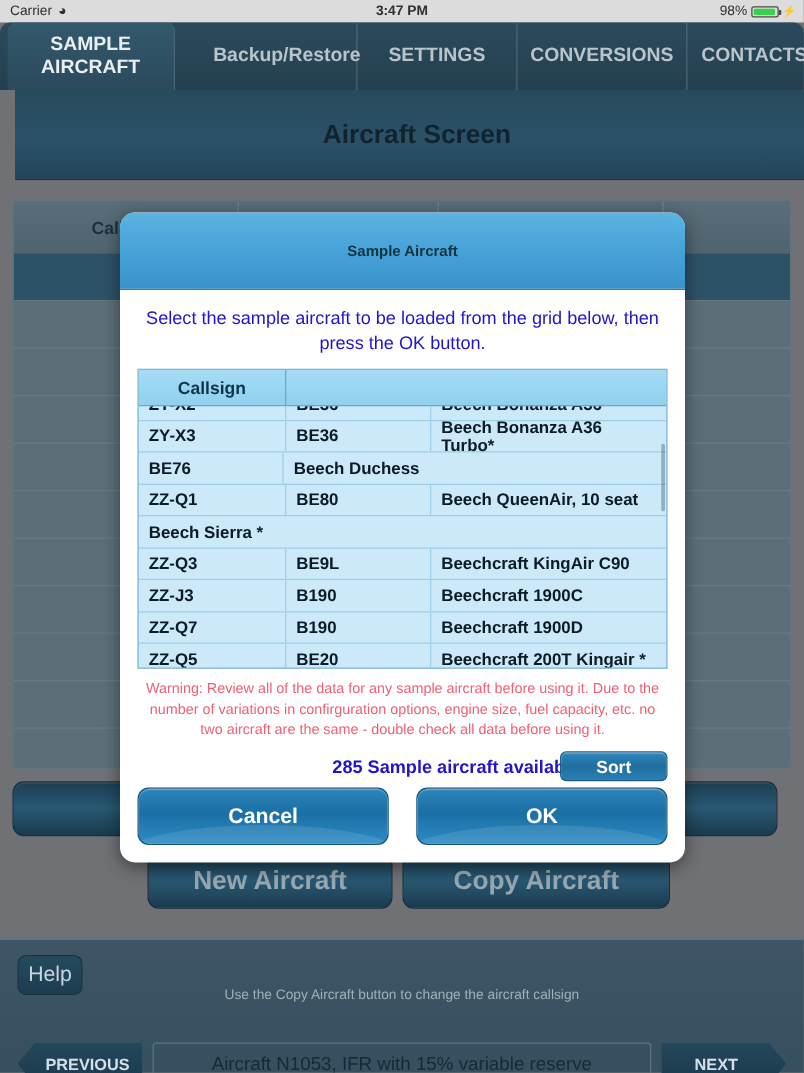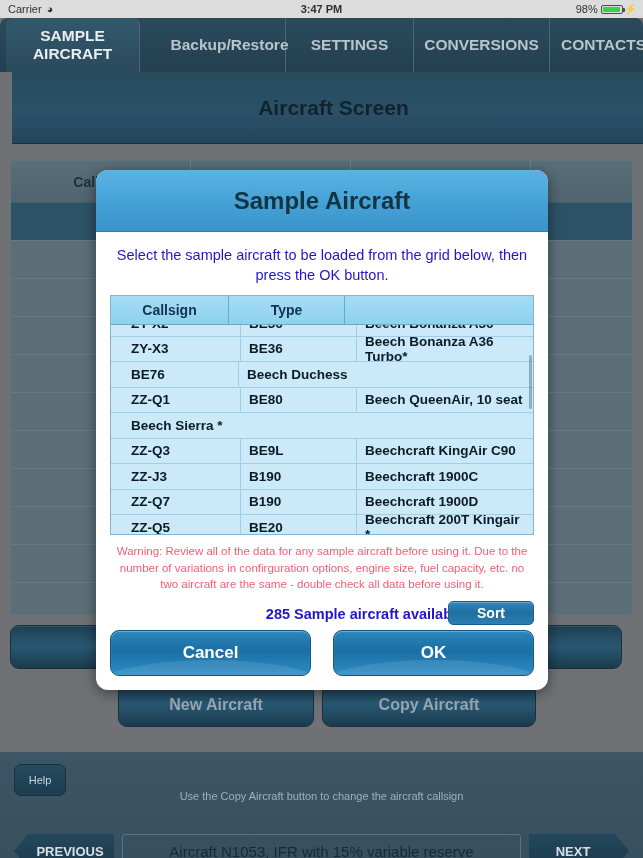--- a/index.html
+++ b/index.html
@@ -108,42 +108,42 @@
 
   
   .bg-btns {
     position: absolute; left: 10px; top: 480px; width: 623px;
   }
   .bg-btn {
     position: absolute;
     background: linear-gradient(to bottom, #1d3f53 0%, #295872 48%, #1b3b4e 100%);
     border: 1px solid #16303f;
     border-radius: 9px;
-    color: #97a8b2; font-weight: bold; font-size: 16px;
+    color: #97a8b2; font-weight: bold; font-size: 21px;
     display: flex; align-items: center; justify-content: center;
     box-shadow: inset 0 1px 0 rgba(255,255,255,0.10);
   }
   .bg-btn-row1 { top: 0; height: 44px; }
   .bg-btn-row2 { top: 58px; height: 44px; }
   .bgb-a { left: 0; width: 300px; }
   .bgb-b { left: 312px; width: 300px; }
   .bgb-c { left: 108px; width: 196px; }
   .bgb-d { left: 312px; width: 214px; }
 
   
   .bottombar {
     position: absolute; top: 750px; left: 0; width: 643px; height: 108px;
     background: linear-gradient(to bottom, #3d5565 0%, #375060 100%);
     border-top: 2px solid #60737f;
   }
   .help-btn {
     position: absolute; left: 14px; top: 12px; width: 52px; height: 32px;
     background: linear-gradient(to bottom, #254a5e 0%, #1d3d50 100%);
     border: 1px solid #18323f; border-radius: 7px;
-    color: #c8d6dd; font-size: 11px; font-weight: normal;
+    color: #c8d6dd; font-size: 17px; font-weight: normal;
     display: flex; align-items: center; justify-content: center;
   }
   .hint-text {
     position: absolute; top: 38px; left: 0; width: 643px; text-align: center;
     color: #9fb0ba; font-size: 11px;
   }
   .prev-btn, .next-btn {
     position: absolute; top: 82px; height: 34px;
     background: linear-gradient(to bottom, #24475b 0%, #1b3a4c 100%);
     color: #d4e0e6; font-size: 13px; font-weight: bold;
@@ -173,21 +173,21 @@
     background: #ffffff;
     border-radius: 12px;
     box-shadow: 0 3px 14px rgba(0,0,0,0.45);
     overflow: hidden;
   }
   .modal-head {
     height: 62px;
     background: linear-gradient(to bottom, #5cb3e3 0%, #44a1d6 55%, #3a93cb 100%);
     border-bottom: 1px solid #2c7fb4;
     display: flex; align-items: center; justify-content: center;
-    color: #14343f; font-size: 24px; font-weight: bold;
+    color: #14343f; font-size: 12px; font-weight: bold;
   }
   .modal-instr {
     margin: 14px 18px 10px;
     text-align: center;
     color: #2115cc; font-weight: normal; font-size: 14.5px; line-height: 1.35;
   }
 
   .grid-wrap {
     margin: 0 14px;
     border: 1px solid #7fb7d0;
@@ -207,21 +207,21 @@
   }
   .gh.c-call { width: 118px; }
   .gh.c-type { width: 116px; }
   .gh.c-desc { flex: 1; border-right: none; }
 
   .grid-body { height: 210px; overflow: hidden; position: relative; }
   .grid-scroller { position: absolute; top: -14px; left: 0; right: 0; }
   .g-row {
     display: flex; height: 25.5px; align-items: flex-start;
     border-bottom: 1px solid #9ecfe6;
-    font-size: 13.5px; font-weight: bold; color: #0c1b26; padding-left: 12px;
+    font-size: 13.5px; font-weight: bold; color: #0c1b26;
   }
   .g-row .cell { padding: 0 8px; }
   .g-row .c-call { width: 118px; border-right: 1px solid #9ecfe6; height: 100%; display: flex; align-items: center; }
   .g-row .c-type { width: 116px; border-right: 1px solid #9ecfe6; height: 100%; display: flex; align-items: center; }
   .g-row .c-desc { flex: 1; height: 100%; display: flex; align-items: center; }
   .scroll-thumb {
     position: absolute; right: 1px; top: 30px; width: 3px; height: 54px;
     background: rgba(40,70,90,0.35); border-radius: 2px;
   }
 
@@ -349,21 +349,20 @@
 <div class="modal-scrim">
   <div class="modal">
 
     <div class="modal-head">Sample Aircraft</div>
 
     <div class="modal-instr">Select the sample aircraft to be loaded from the grid below, then press the OK button.</div>
 
     <div class="grid-wrap">
       <div class="grid-head">
         <div class="gh c-call">Callsign</div>
-        <div class="gh c-type">Type</div>
       </div>
       <div class="grid-body">
         <div class="grid-scroller">
 
           <div class="g-row">
             <div class="cell c-call">ZY-X2</div>
             <div class="cell c-type">BE36</div>
             <div class="cell c-desc">Beech Bonanza A36</div>
           </div>
           <div class="g-row">

